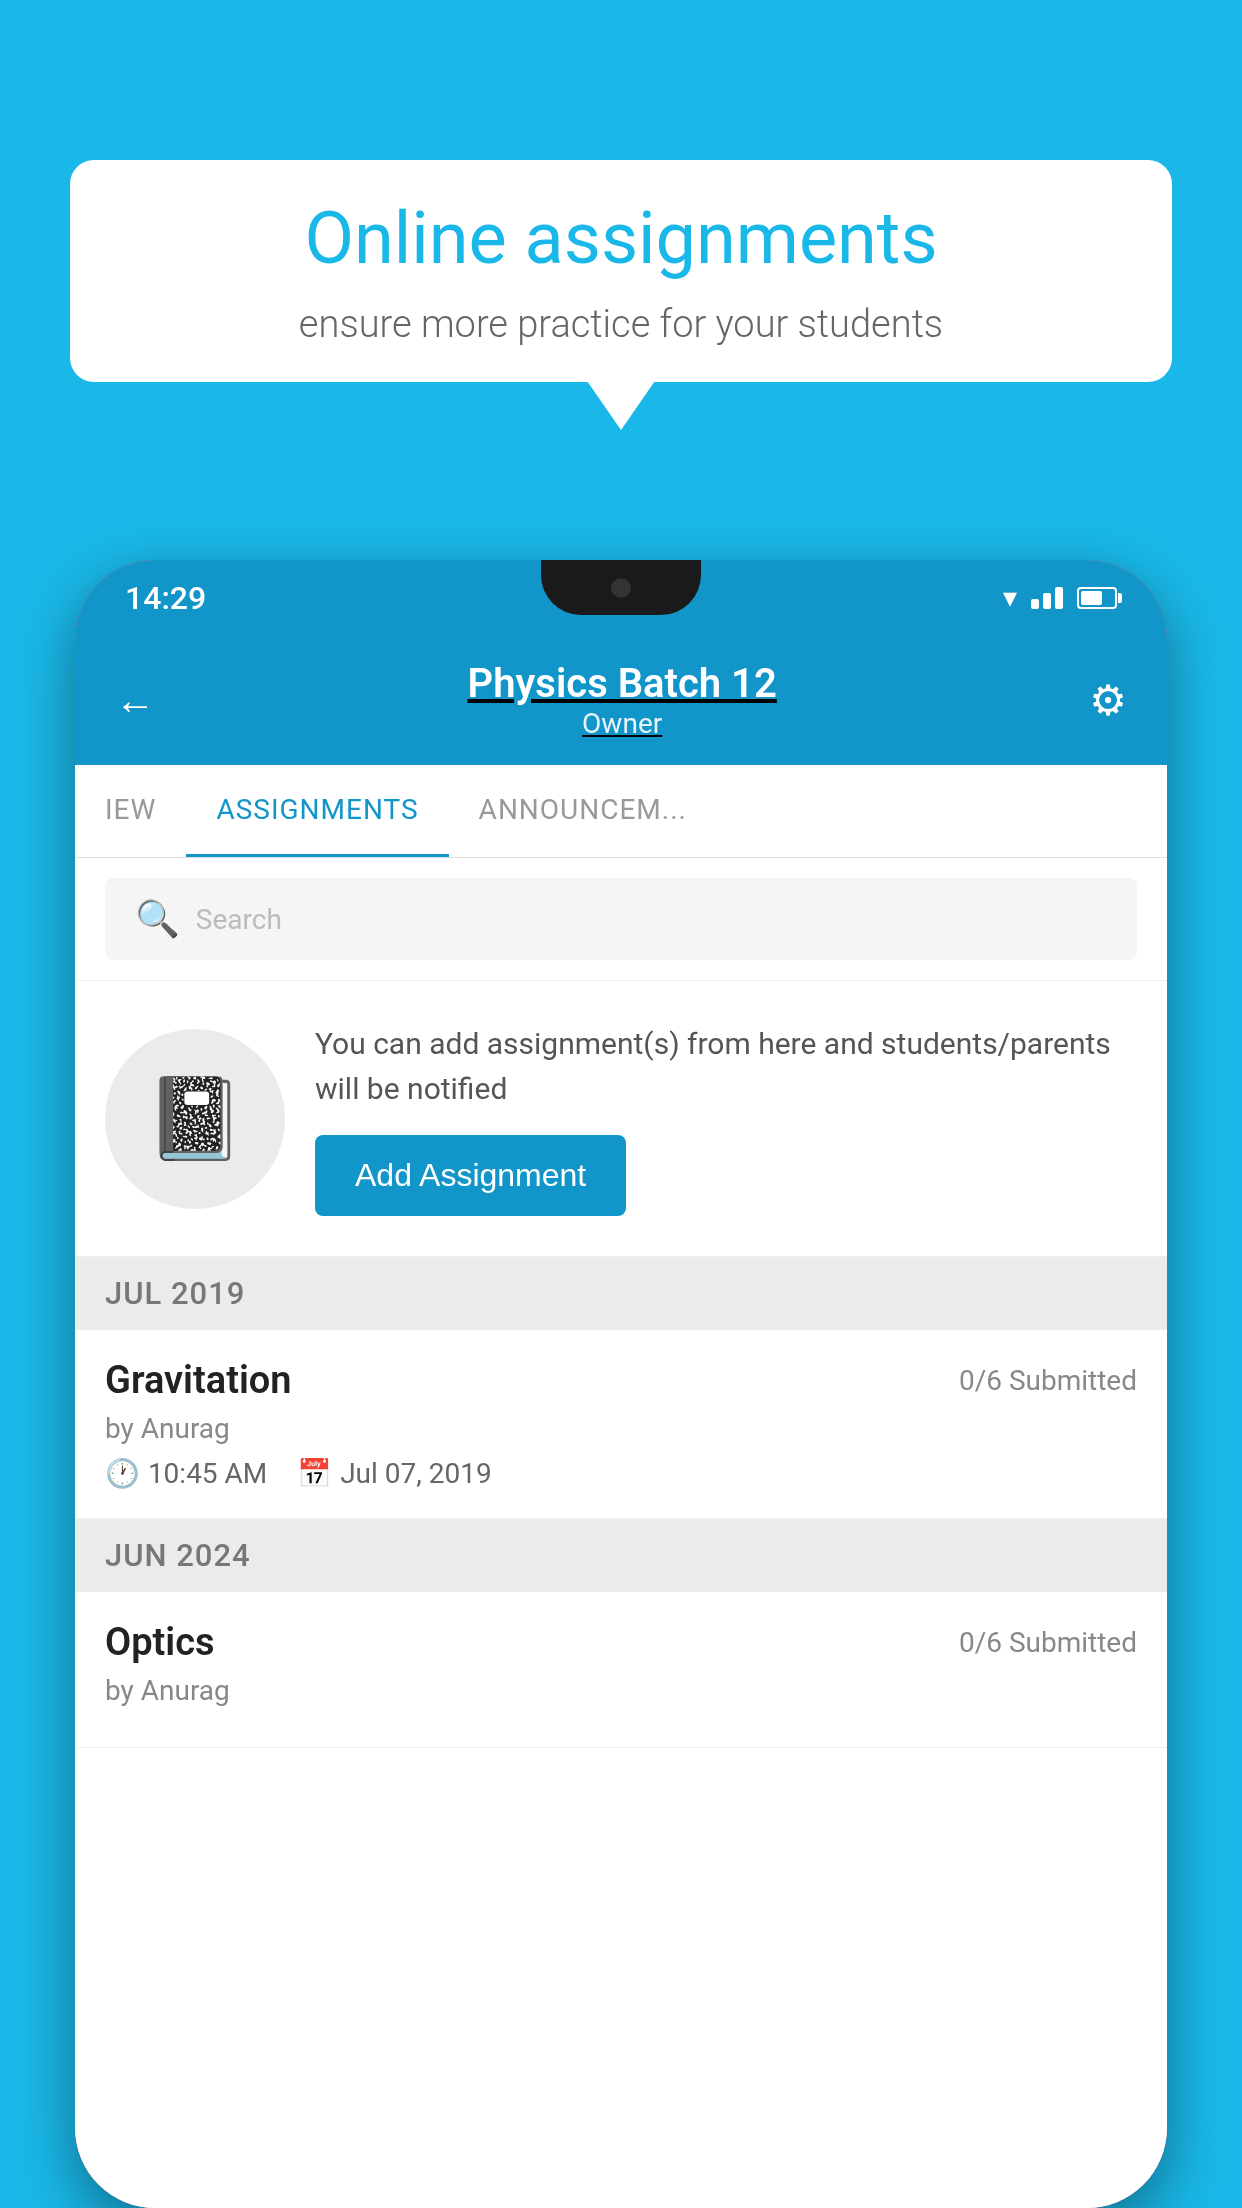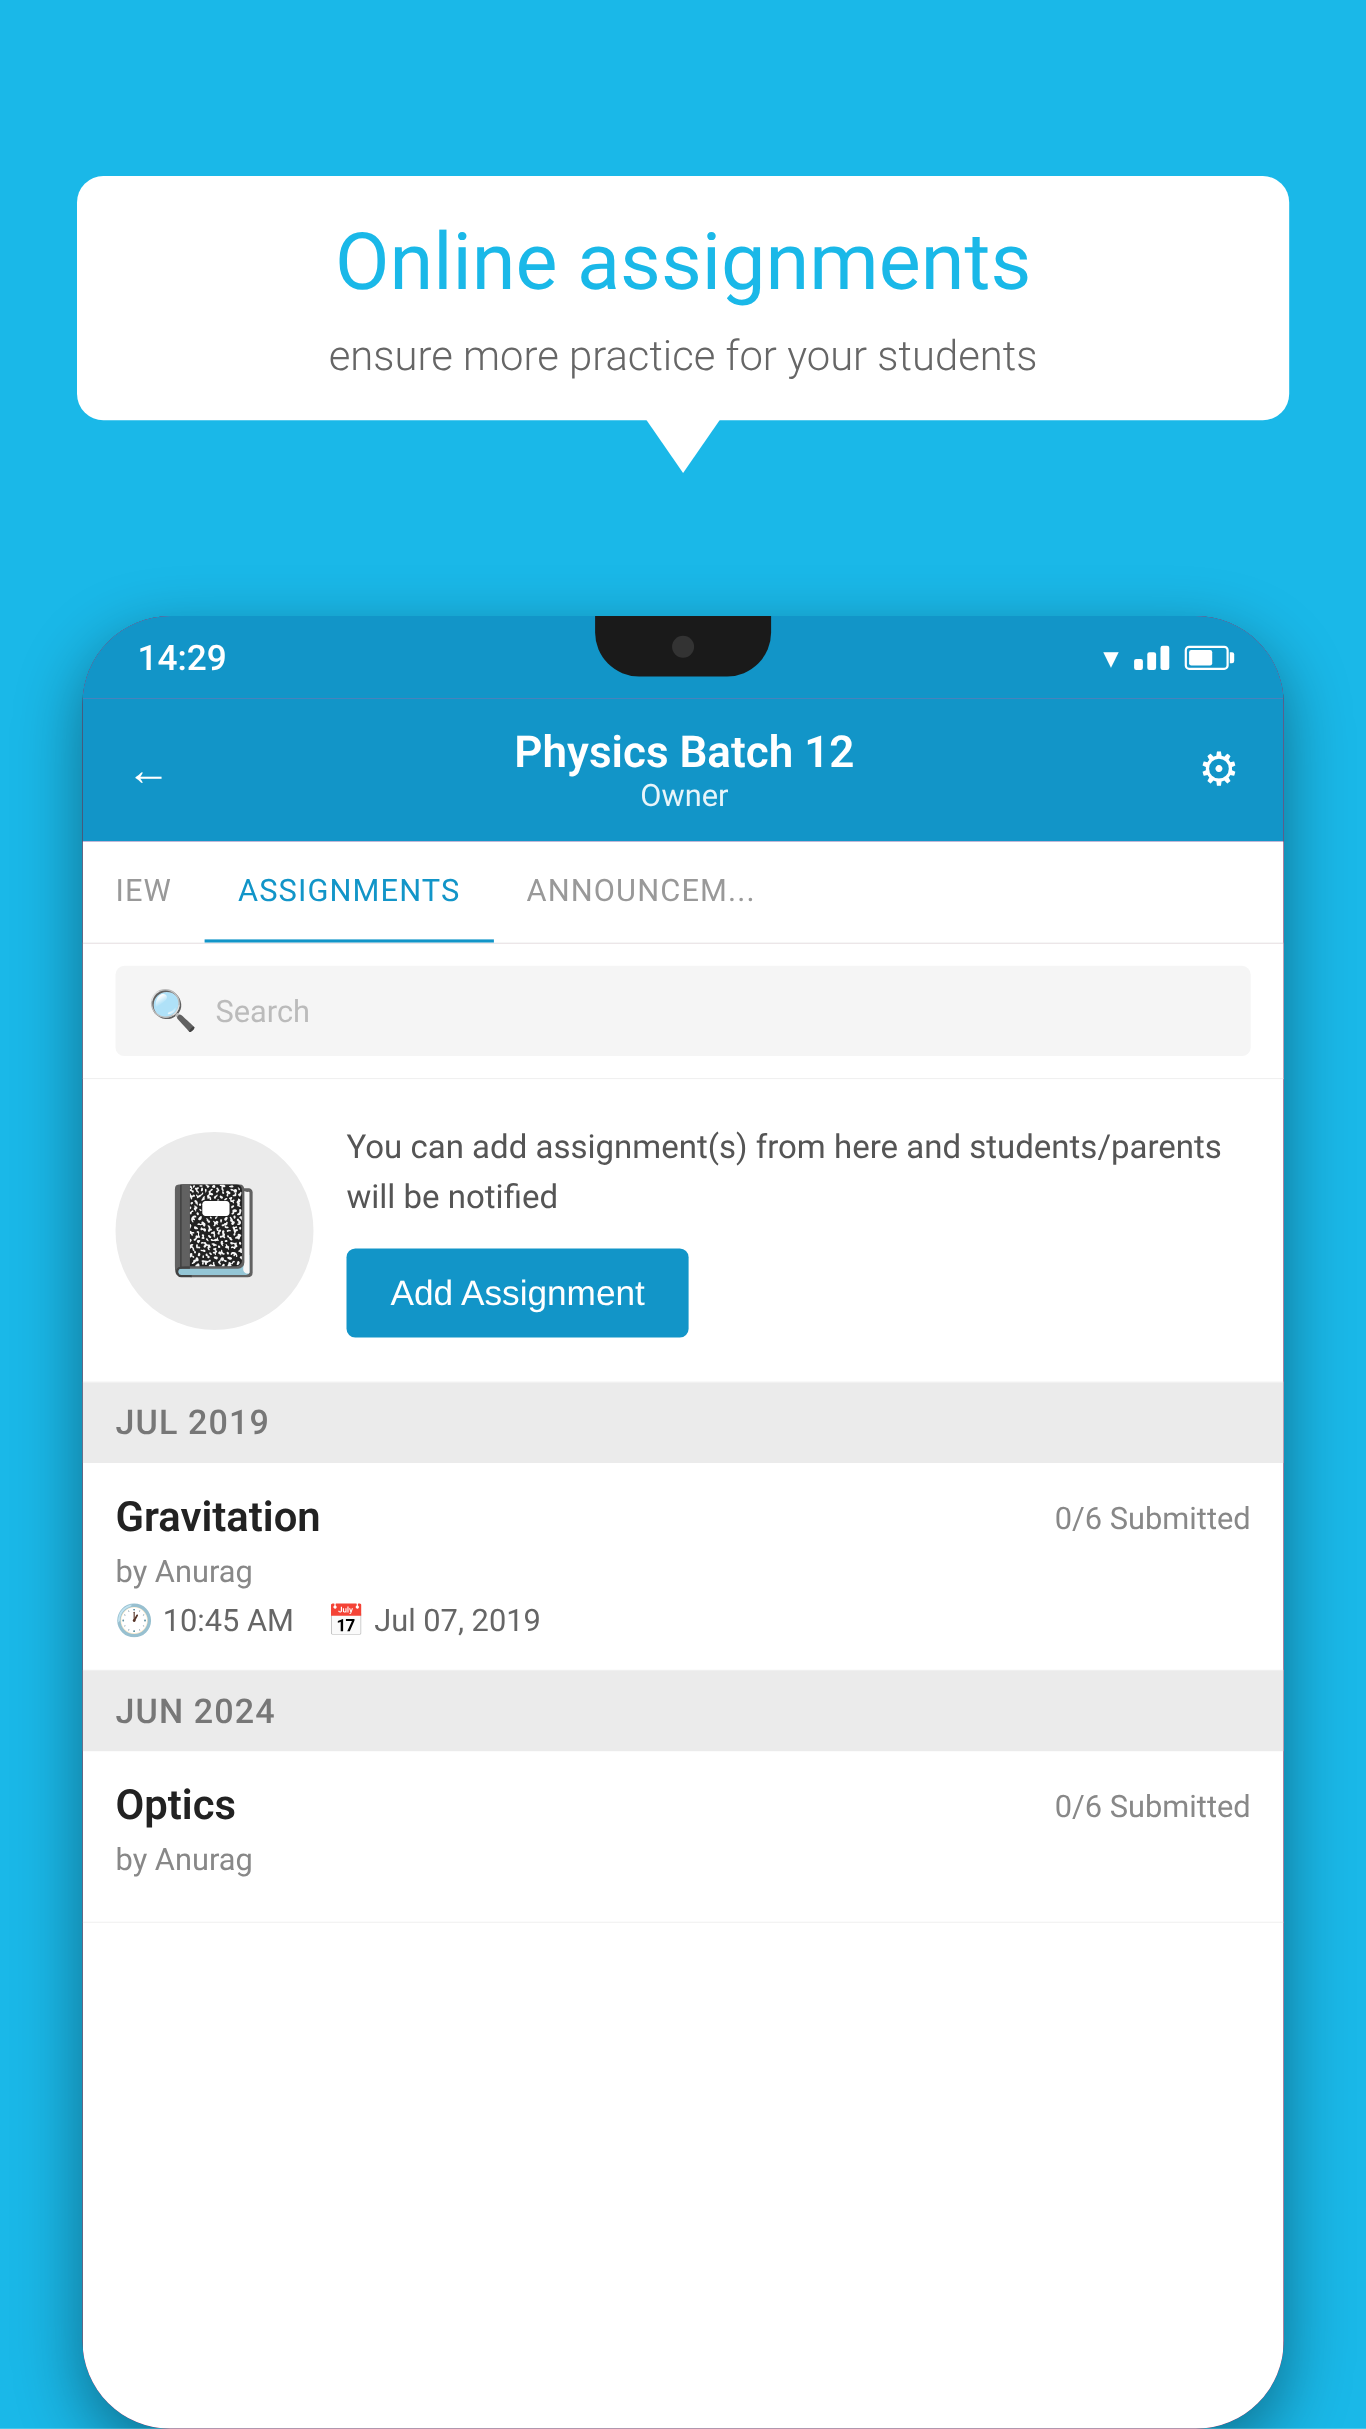--- a/index.html
+++ b/index.html
@@ -182,20 +182,21 @@
 
     .back-button {
       color: white;
       font-size: 40px;
       cursor: pointer;
     }
 
     .header-title-section {
       text-align: center;
       flex: 1;
+      text-decoration: underline;
     }
 
     .header-title {
       color: white;
       font-size: 40px;
       font-weight: 600;
     }
 
     .header-subtitle {
       color: rgba(255,255,255,0.9);
@@ -364,21 +365,21 @@
       font-size: 28px;
       color: #666;
     }
 
     .meta-icon {
       font-size: 28px;
       color: #888;
     }
 
     .phone-inner-screen {
-      background: #ec4899;
+      background: #f9a8d4;
       border-radius: 65px;
       overflow: hidden;
       height: 100%;
       margin: 0;
     }
   </style>
 </head>
 <body>
 
 <div class="speech-bubble-container">

